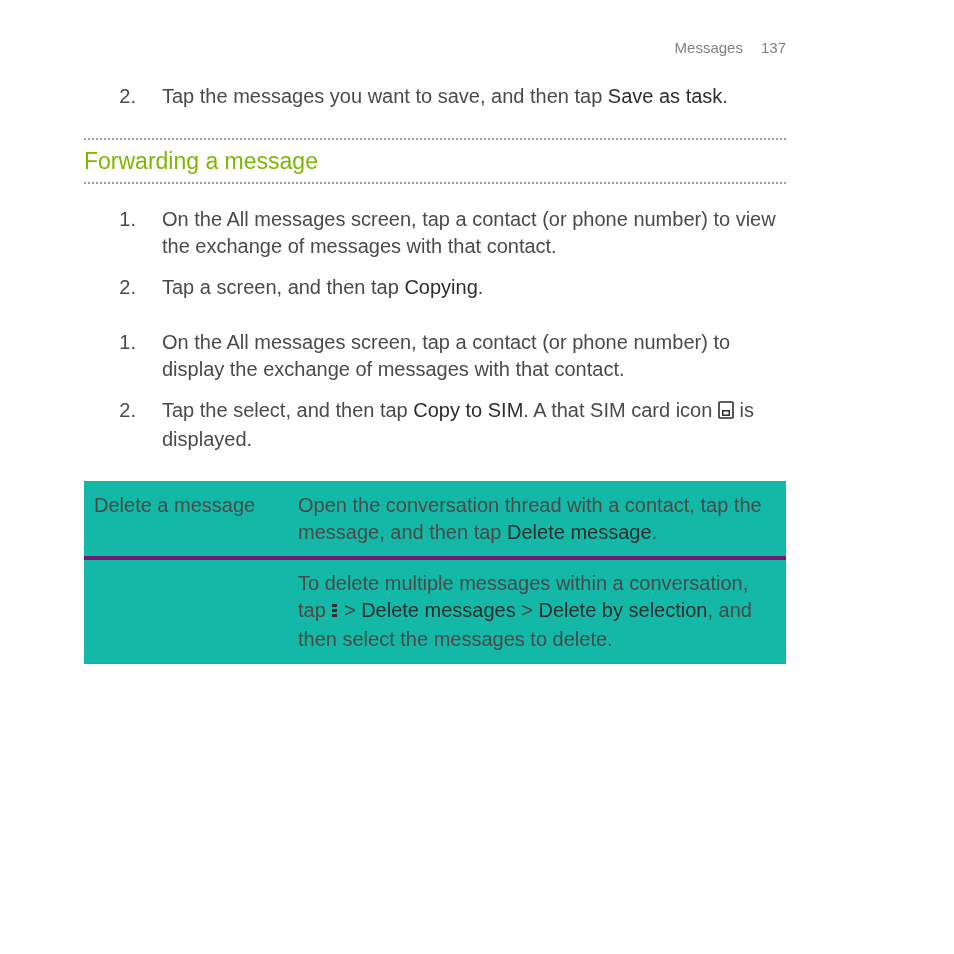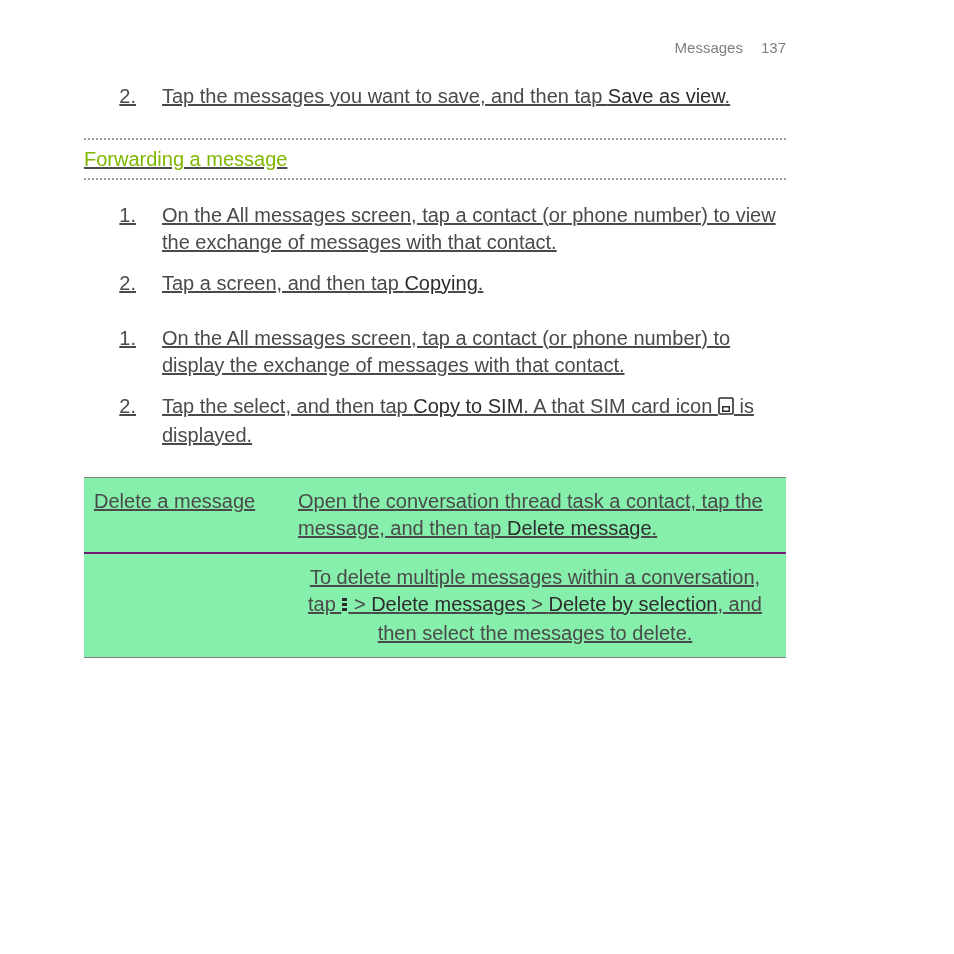--- a/index.html
+++ b/index.html
@@ -12,21 +12,20 @@
     color: #4a4a4a;
   }
   .page {
     box-sizing: border-box;
     width: 870px;
     height: 954px;
     padding: 35px 84px 16px 84px;
     position: relative;
     font-size: 20px;
     line-height: 1.35;
-    text-decoration: underline;
   }
   .running-head {
     position: absolute;
     top: 38px;
     right: 84px;
     font-size: 15px;
     color: #808080;
   }
   .running-head .gap { display:inline-block; width:18px; }
   .step-list {
@@ -43,52 +42,51 @@
     flex: 0 0 52px;
     text-align: right;
     padding-right: 26px;
     color: #4a4a4a;
   }
   .step-body { flex: 1; }
   .sec {
     margin-top: 26px;
   }
   .sec-title {
-    font-size: 20px;
+    font-size: 23px;
     color: #7eb600;
     padding: 2px 0 2px 0;
   }
   .sec-title-wrap {
     border-top: 2px dotted #9e9e9e;
     border-bottom: 2px dotted #9e9e9e;
     padding: 4px 0 3px 0;
     margin-bottom: 22px;
   }
   .lead {
     margin: 14px 0 18px 0;
   }
   .tbl {
     width: 100%;
     border-collapse: collapse;
-    background: #86efac;
+    background: #14b8a6;
   }
   .tbl td {
     vertical-align: top;
     padding: 10px 14px 10px 10px;
     font-size: 20px;
     color: #4a4a4a;
   }
   .tbl tr:first-child td { border-top: 1px solid #808080; }
   .tbl tr:last-child td { border-bottom: 1px solid #808080; }
   .tbl td.left {
     width: 180px;
   }
   .mid-rule td {
-    border-top: 2px solid #701a75;
-    text-align: center;
+    border-top: 4px solid #701a75;
   }
   .sim-icon, .menu-icon {
     display: inline-block;
     vertical-align: -2px;
   }
   .first-block { margin-top: 48px; }
   .bold-span { color:#2d2d2d; }
 </style>
 </head>
 <body>
@@ -96,21 +94,21 @@
 <div class="page">
 
   <div class="running-head">
     <span>Messages</span><span class="gap"></span><span>137</span>
   </div>
 
   <ol class="step-list first-block">
     <li class="step-item">
       <div class="step-num">2.</div>
       <div class="step-body">
-        <span>Tap the messages you want to save, and then tap </span><span class="bold-span">Save as view</span><span>.</span>
+        <span>Tap the messages you want to save, and then tap </span><span class="bold-span">Save as task</span><span>.</span>
       </div>
     </li>
   </ol>
 
   <div class="sec">
     <div class="sec-title-wrap">
       <div class="sec-title">Forwarding a message</div>
     </div>
     <ol class="step-list">
       <li class="step-item">
@@ -145,21 +143,21 @@
     </ol>
   </div>
 
   <div class="sec">
 
     <table class="tbl">
       <tbody>
           <tr>
         <td class="left">Delete a message</td>
         <td>
-          <span>Open the conversation thread task a contact, tap the message, and then tap </span><span class="bold-span">Delete message</span><span>.</span>
+          <span>Open the conversation thread with a contact, tap the message, and then tap </span><span class="bold-span">Delete message</span><span>.</span>
         </td>
       </tr>
       <tr class="mid-rule">
         <td class="left"></td>
         <td>
           <span>To delete multiple messages within a conversation, tap </span><span class="menu-icon"><svg width="7" height="16" viewBox="0 0 7 16">
                   <rect x="1" y="1" width="5" height="3" fill="#2d2d2d"></rect>
                   <rect x="1" y="6" width="5" height="3" fill="#2d2d2d"></rect>
                   <rect x="1" y="11" width="5" height="3" fill="#2d2d2d"></rect>
                 </svg></span><span> &gt; </span><span class="bold-span">Delete messages</span><span> &gt; </span><span class="bold-span">Delete by selection</span><span>, and then select the messages to delete.</span>

